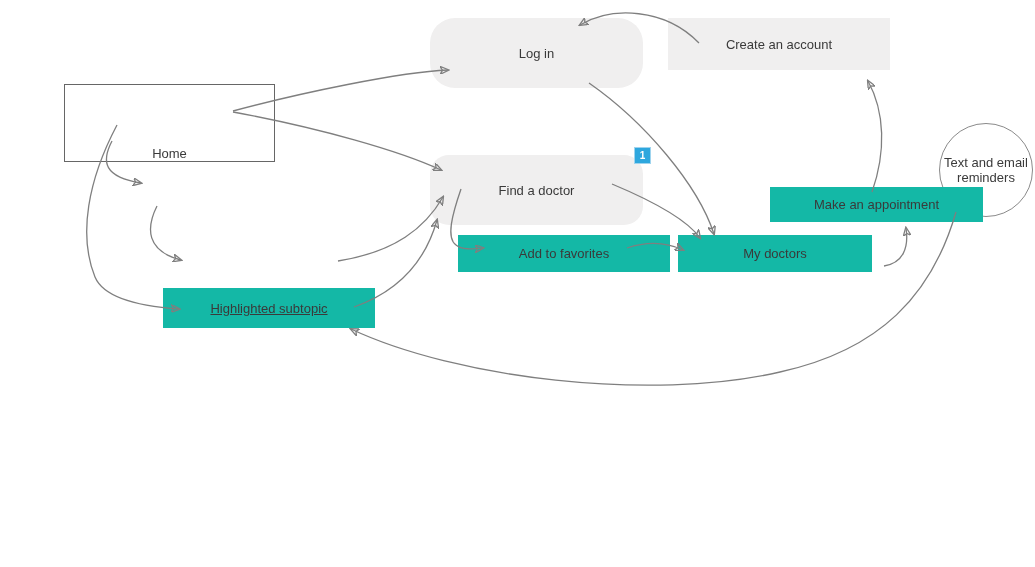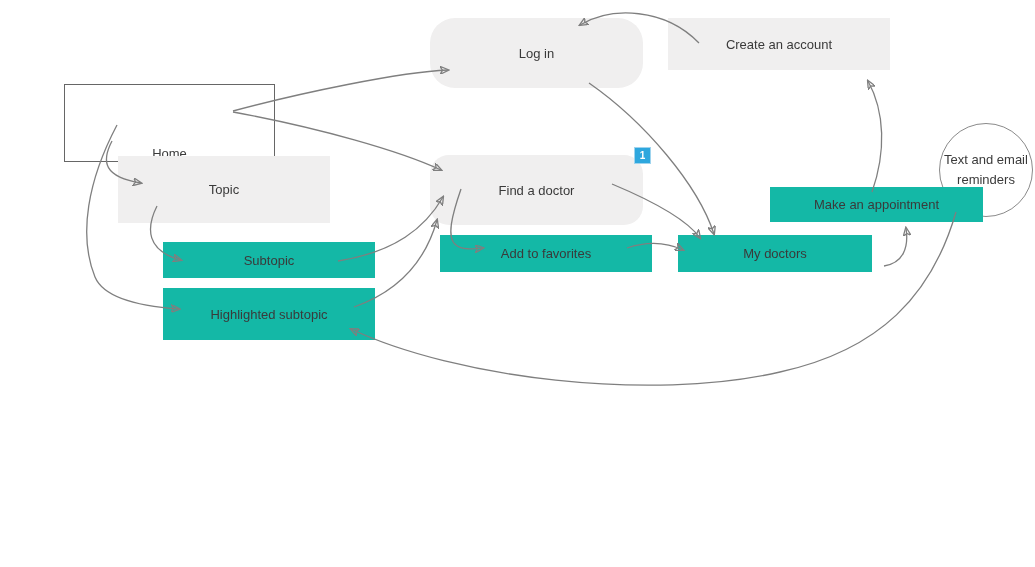--- a/index.html
+++ b/index.html
@@ -10,21 +10,21 @@
   .node{
     position:absolute;display:flex;align-items:center;justify-content:center;
     font-size:13px;text-align:center;box-sizing:border-box;
   }
   .light{background:#f0efef;}
   .dark{background:#14b8a6;}
   .home{background:#ffffff;border:1px solid #666666;}
   .circle{
     position:absolute;border:1px solid #8a8a8a;border-radius:50%;
     display:flex;align-items:center;justify-content:center;
-    font-size:13px;line-height:20px;text-align:center;box-sizing:border-box;
+    font-size:13px;line-height:15px;text-align:center;box-sizing:border-box;
     background:#ffffff;
   }
   .circle .circle-label{width:92px;}
   .badge{
     position:absolute;width:15px;height:15px;background:#2ea7de;border:1px solid #9fd4ee;
     color:#ffffff;font-size:10px;font-weight:bold;display:flex;align-items:center;justify-content:center;
     box-sizing:content-box;
   }
   #arrows{position:absolute;left:0;top:0;pointer-events:none;}
   #arrows path{fill:none;stroke:#7f7f7f;stroke-width:1.3;}
@@ -43,45 +43,39 @@
   </div>
 
   <div class="node light" style="left:668px;top:18px;width:222px;height:52px;">
     <span>Create an account</span>
   </div>
 
   <div class="node home" style="left:64px;top:84px;width:211px;height:78px;align-items:flex-end;">
     <span>Home</span>
   </div>
 
-  <div class="node light" style="left:118px;top:156px;width:212px;height:67px;">
-    <span>Topic</span>
-  </div>
 
   <div class="node light" style="left:430px;top:155px;width:213px;height:70px;border-radius:19px;">
     <span>Find a doctor</span>
   </div>
 
   <div class="badge" style="left:634px;top:147px;">
     <span>1</span>
   </div>
 
   <div class="node dark" style="left:770px;top:187px;width:213px;height:35px;">
     <span>Make an appointment</span>
   </div>
 
-  <div class="node dark" style="left:163px;top:242px;width:212px;height:36px;">
-    <span>Subtopic</span>
-  </div>
 
-  <div class="node dark" style="left:163px;top:288px;width:212px;height:52px;">
+  <div class="node dark" style="left:163px;top:288px;width:212px;height:40px;text-decoration:underline;">
     <span>Highlighted subtopic</span>
   </div>
 
-  <div class="node dark" style="left:440px;top:235px;width:212px;height:37px;">
+  <div class="node dark" style="left:458px;top:235px;width:212px;height:37px;">
     <span>Add to favorites</span>
   </div>
 
   <div class="node dark" style="left:678px;top:235px;width:194px;height:37px;">
     <span>My doctors</span>
   </div>
 
   <svg id="arrows" width="1035" height="567" viewBox="0 0 1035 567">
     <defs>
       <marker id="ah" viewBox="0 0 10 8" refX="8" refY="4" markerWidth="10" markerHeight="8" orient="auto" markerUnits="userSpaceOnUse">

